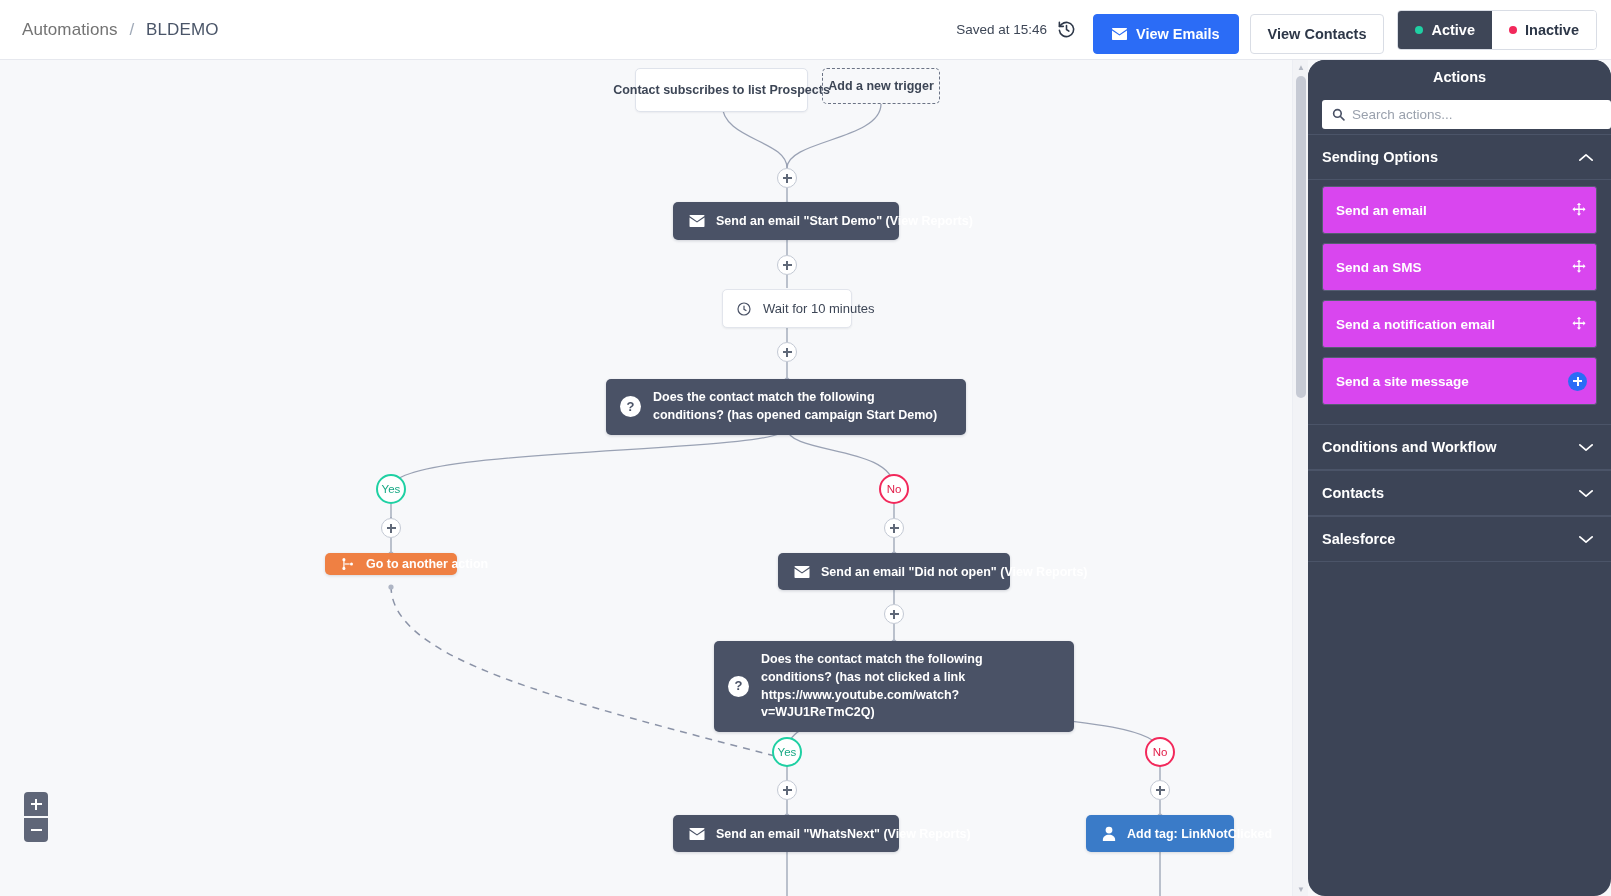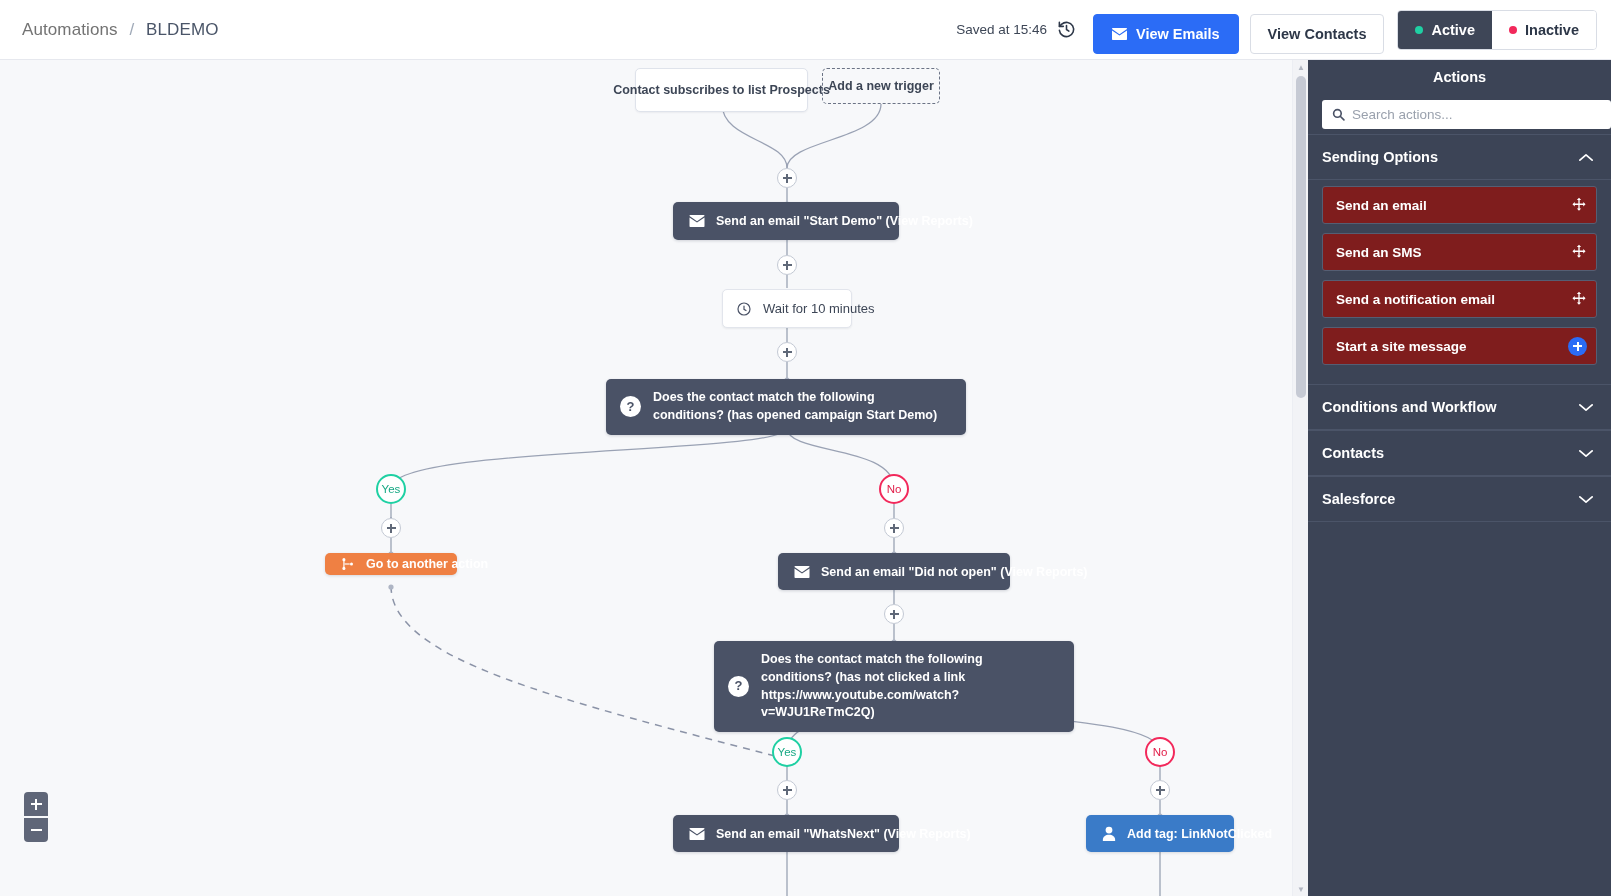--- a/index.html
+++ b/index.html
@@ -255,20 +255,21 @@
   }
 
   
   .panel {
     position: absolute;
     top: 60px; left: 1308px;
     width: 303px; height: 836px;
     background: #3c4456;
     z-index: 18;
     overflow: hidden;
+    border-radius: 17px;
   }
   .panel-title {
     height: 34px;
     display: flex; align-items: center; justify-content: center;
     color: #ffffff; font-size: 14.5px; font-weight: bold;
     background: #3c4456;
   }
   .panel-search-wrap {
     padding: 0 0 0 14px;
     height: 40px;
@@ -302,22 +303,22 @@
     font-size: 14.5px; font-weight: bold;
     border-top: 1px solid #4b5468;
     border-bottom: 1px solid #4b5468;
     cursor: pointer;
     background: #3c4456;
   }
   .group-header .chev { margin-left: auto; display:flex; align-items:center; color:#ffffff;}
   .group-body { padding: 6px 14px 10px 14px; }
 
   .action-item {
-    height: 38px;
-    background: #7f1d1d;
+    height: 48px;
+    background: #d946ef;
     border: 1px solid #555e73;
     border-radius: 3px;
     display: flex; align-items: center;
     padding: 0 9px 0 13px;
     margin-bottom: 9px;
     color: #ffffff;
     font-size: 13.5px; font-weight: bold;
     cursor: pointer;
   }
   .action-item .drag-ico { margin-left: auto; display:flex; color:#ffffff; }
@@ -612,21 +613,21 @@
     <div class="action-item">
       <span>Send a notification email</span>
       <span class="drag-ico">
         <svg width="16" height="16" viewBox="0 0 24 24" fill="#ffffff">
           <path d="M12 1l3.2 3.4h-2.2v5.4h5.4V7.6L21.8 11 18.4 14.2v-2.2h-5.4v5.4h2.2L12 20.8 8.8 17.4H11v-5.4H5.6v2.2L2.2 11 5.6 7.6v2.2H11V4.4H8.8z"></path>
         </svg>
       </span>
     </div>
 
     <div class="action-item">
-      <span>Start a site message</span>
+      <span>Send a site message</span>
       <span class="add-circle"></span>
     </div>
   </div>
 
   <div class="group-header">
     <span>Conditions and Workflow</span>
     <span class="chev">
       <svg width="14" height="9" viewBox="0 0 16 10" fill="none" stroke="#ffffff" stroke-width="2" stroke-linecap="round" stroke-linejoin="round">
         <path d="M1 2l7 6 7-6"></path>
       </svg>

